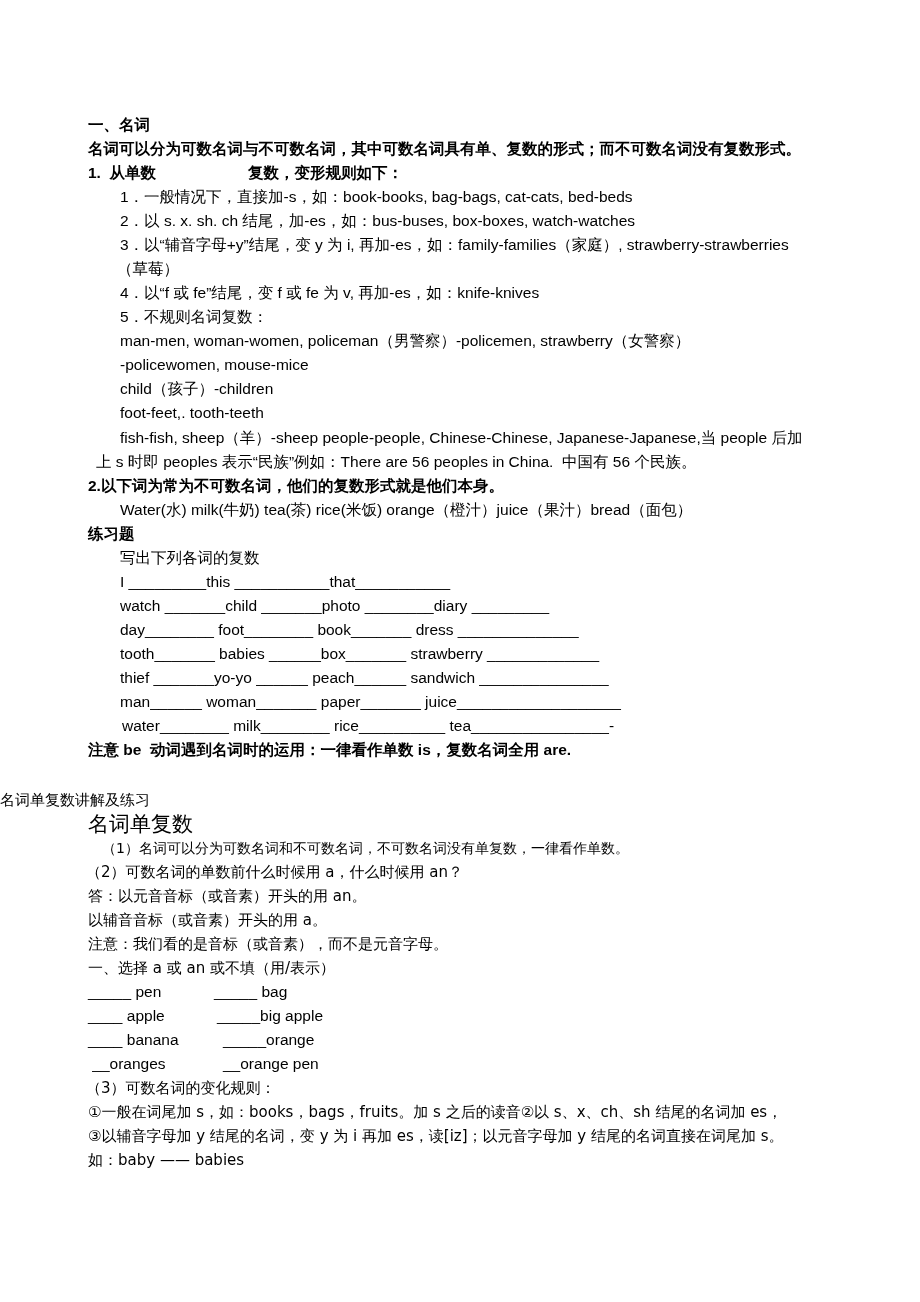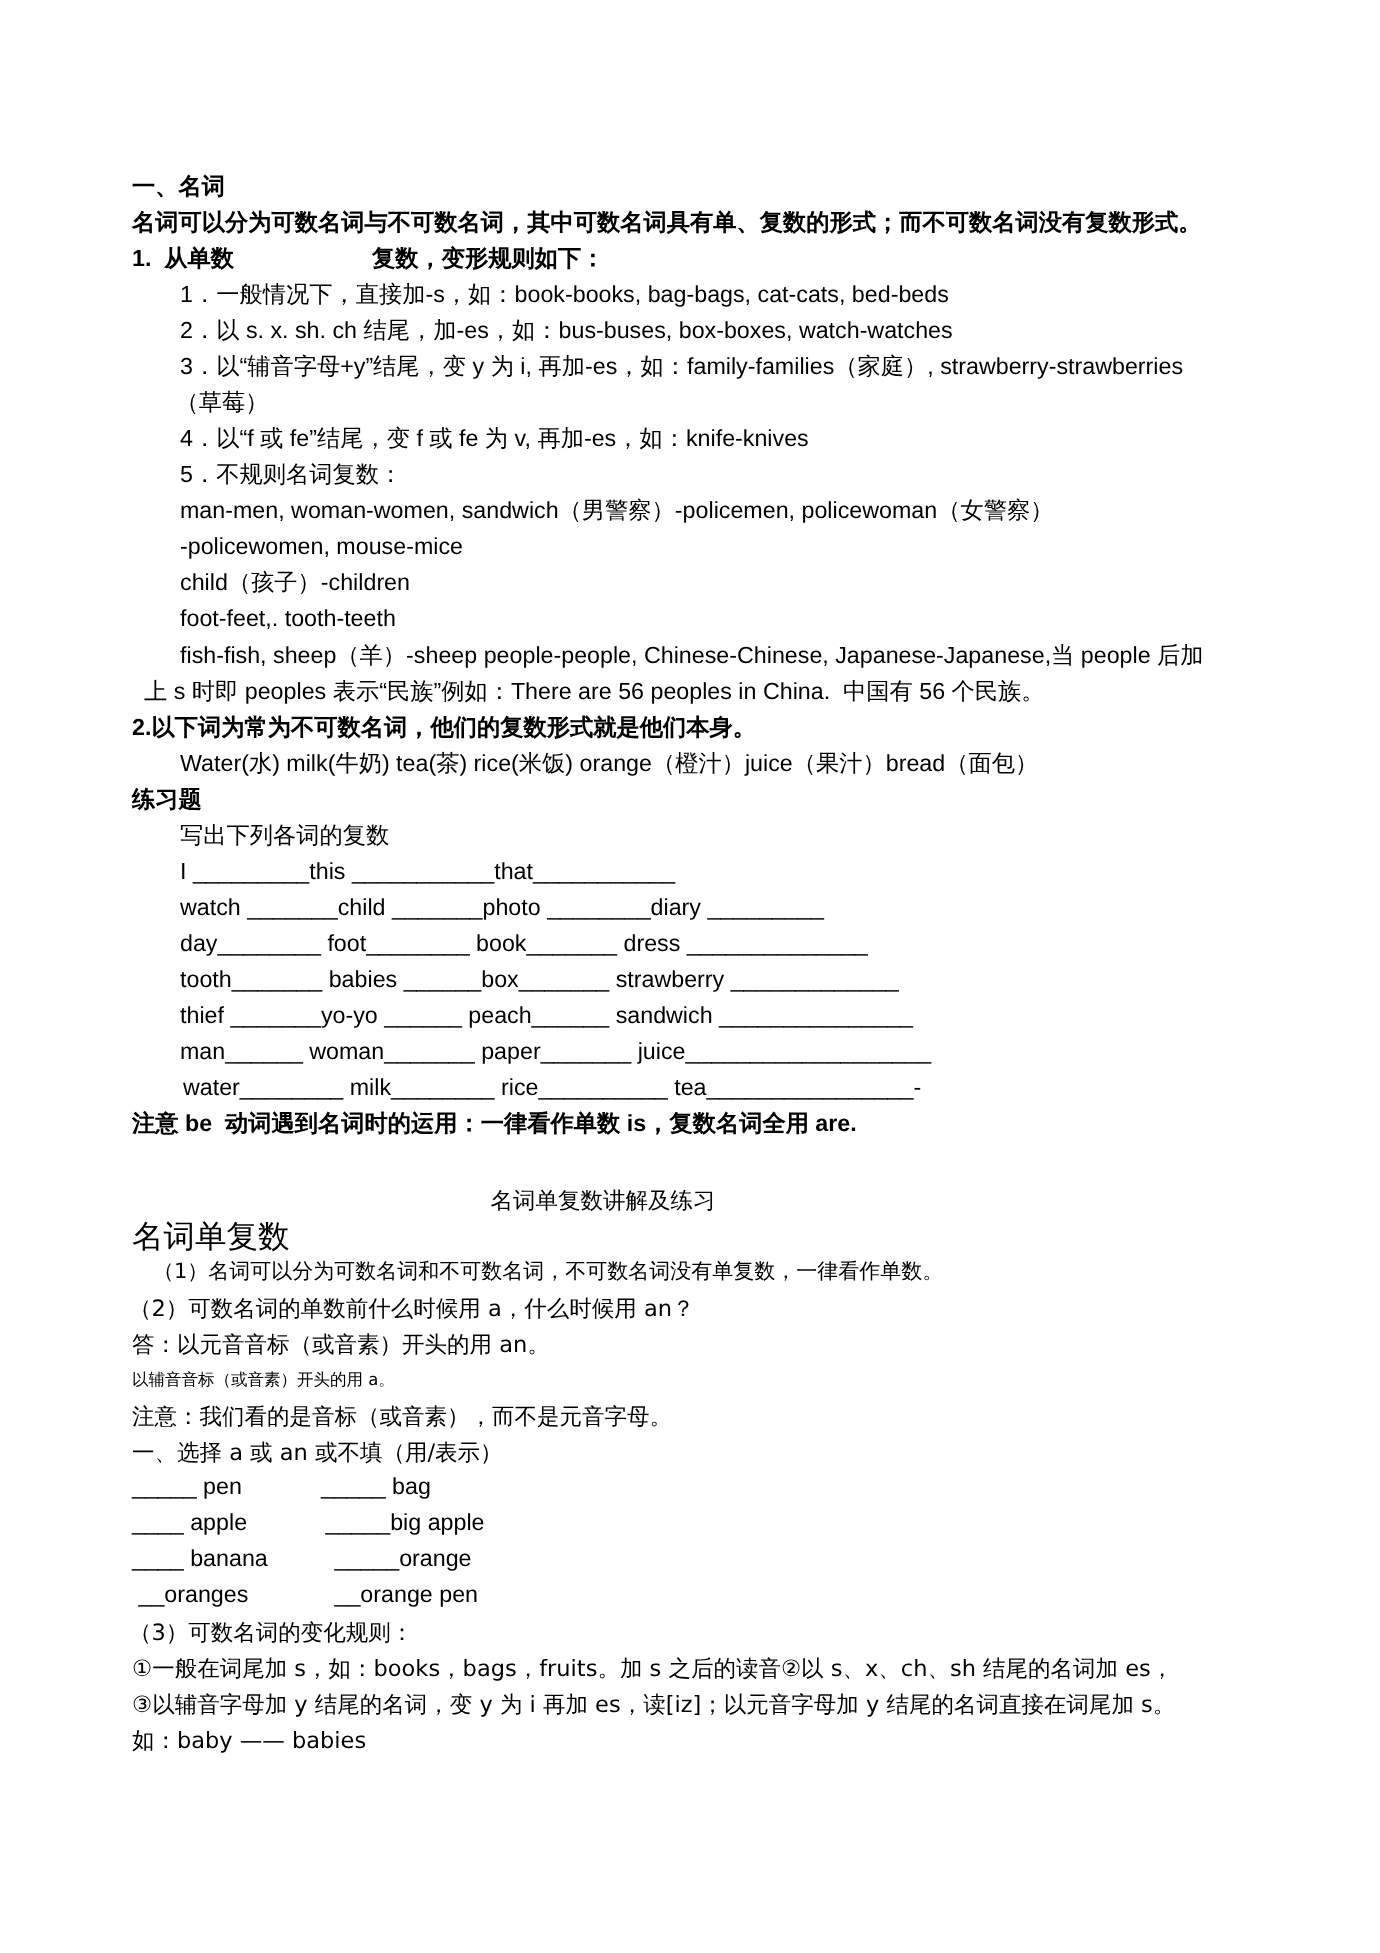--- a/index.html
+++ b/index.html
@@ -4,39 +4,39 @@
 <style>
   html, body { margin: 0; padding: 0; background: #ffffff; }
   body { width: 920px; height: 1302px; position: relative; overflow: hidden;
          font-family: "Liberation Sans", "DejaVu Sans", sans-serif; color: #000; }
   .line { position: absolute; white-space: pre; font-size: 15.5px; line-height: 20px; }
   .bold { font-weight: bold; }
   .l0 { left: 88px; text-align: right; }
   .l1 { left: 120px; }
   .l1b { left: 122px; }
   .l0b { left: 96px; }
-  .center { left: 0; width: 804px; text-align: center; }
+  .center { left: 0; width: 804px; }
   .cn { font-family: "DejaVu Sans", "Liberation Sans", sans-serif; }
   .gap { display: inline-block; width: 92px; }
 </style>
 </head>
 <body>
 
 <div class="line l0 bold" style="top:115px">一、名词</div>
 <div class="line l0 bold" style="top:139px">名词可以分为可数名词与不可数名词，其中可数名词具有单、复数的形式；而不可数名词没有复数形式。</div>
 <div class="line l0 bold" style="top:163px"><span>1.  从单数</span><span class="gap"></span><span>复数，变形规则如下：</span></div>
 
 <div class="line l1" style="top:187px">1．一般情况下，直接加-s，如：book-books, bag-bags, cat-cats, bed-beds</div>
 <div class="line l1" style="top:211px">2．以 s. x. sh. ch 结尾，加-es，如：bus-buses, box-boxes, watch-watches</div>
 <div class="line l1" style="top:235px">3．以“辅音字母+y”结尾，变 y 为 i, 再加-es，如：family-families（家庭）, strawberry-strawberries</div>
 <div class="line l0b" style="top:259px; left:117px">（草莓）</div>
 <div class="line l1" style="top:283px">4．以“f 或 fe”结尾，变 f 或 fe 为 v, 再加-es，如：knife-knives</div>
 <div class="line l1" style="top:307px">5．不规则名词复数：</div>
 
-<div class="line l1" style="top:331px">man-men, woman-women, sandwich（男警察）-policemen, policewoman（女警察）</div>
+<div class="line l1" style="top:331px">man-men, woman-women, policeman（男警察）-policemen, strawberry（女警察）</div>
 <div class="line l1" style="top:355px">-policewomen, mouse-mice</div>
 <div class="line l1" style="top:379px">child（孩子）-children</div>
 <div class="line l1" style="top:403px">foot-feet,. tooth-teeth</div>
 <div class="line l1" style="top:428px">fish-fish, sheep（羊）-sheep people-people, Chinese-Chinese, Japanese-Japanese,当 people 后加</div>
 <div class="line" style="top:452px; left:96px">上 s 时即 peoples 表示“民族”例如：There are 56 peoples in China.  中国有 56 个民族。</div>
 
 <div class="line l0 bold" style="top:476px">2.以下词为常为不可数名词，他们的复数形式就是他们本身。</div>
 <div class="line l1" style="top:500px">Water(水) milk(牛奶) tea(茶) rice(米饭) orange（橙汁）juice（果汁）bread（面包）</div>
 
 <div class="line l0 bold" style="top:524px">练习题</div>
@@ -49,21 +49,21 @@
 <div class="line l1" style="top:692px">man______ woman_______ paper_______ juice___________________</div>
 <div class="line l1b" style="top:716px">water________ milk________ rice__________ tea________________-</div>
 
 <div class="line l0" style="top:740px"><span class="bold">注意 </span><span class="bold">be</span><span class="bold">  动词遇到名词时的运用：一律看作单数 </span><span class="bold">is</span><span class="bold">，复数名词全用 </span><span class="bold">are.</span></div>
 
 <div class="line center cn" style="top:790px; font-size:15px">名词单复数讲解及练习</div>
 <div class="line l0 cn" style="top:814px; font-size:21px">名词单复数</div>
 <div class="line cn" style="top:838px; left:102px; font-size:14px">（1）名词可以分为可数名词和不可数名词，不可数名词没有单复数，一律看作单数。</div>
 <div class="line cn" style="top:862px; left:86px; font-size:15px">（2）可数名词的单数前什么时候用 a，什么时候用 an？</div>
 <div class="line l0 cn" style="top:886px; font-size:15px">答：以元音音标（或音素）开头的用 an。</div>
-<div class="line l0 cn" style="top:910px; font-size:11px">以辅音音标（或音素）开头的用 a。</div>
+<div class="line l0 cn" style="top:910px; font-size:15px">以辅音音标（或音素）开头的用 a。</div>
 <div class="line l0 cn" style="top:934px; font-size:15px">注意：我们看的是音标（或音素），而不是元音字母。</div>
 <div class="line l0 cn" style="top:958px; font-size:15px">一、选择 a 或 an 或不填（用/表示）</div>
 
 <div class="line l0" style="top:982px">_____ pen</div>
 <div class="line" style="top:982px; left:214px">_____ bag</div>
 <div class="line l0" style="top:1006px">____ apple</div>
 <div class="line" style="top:1006px; left:217px">_____big apple</div>
 <div class="line l0" style="top:1030px">____ banana</div>
 <div class="line" style="top:1030px; left:223px">_____orange</div>
 <div class="line l0" style="top:1054px"> __oranges</div>

